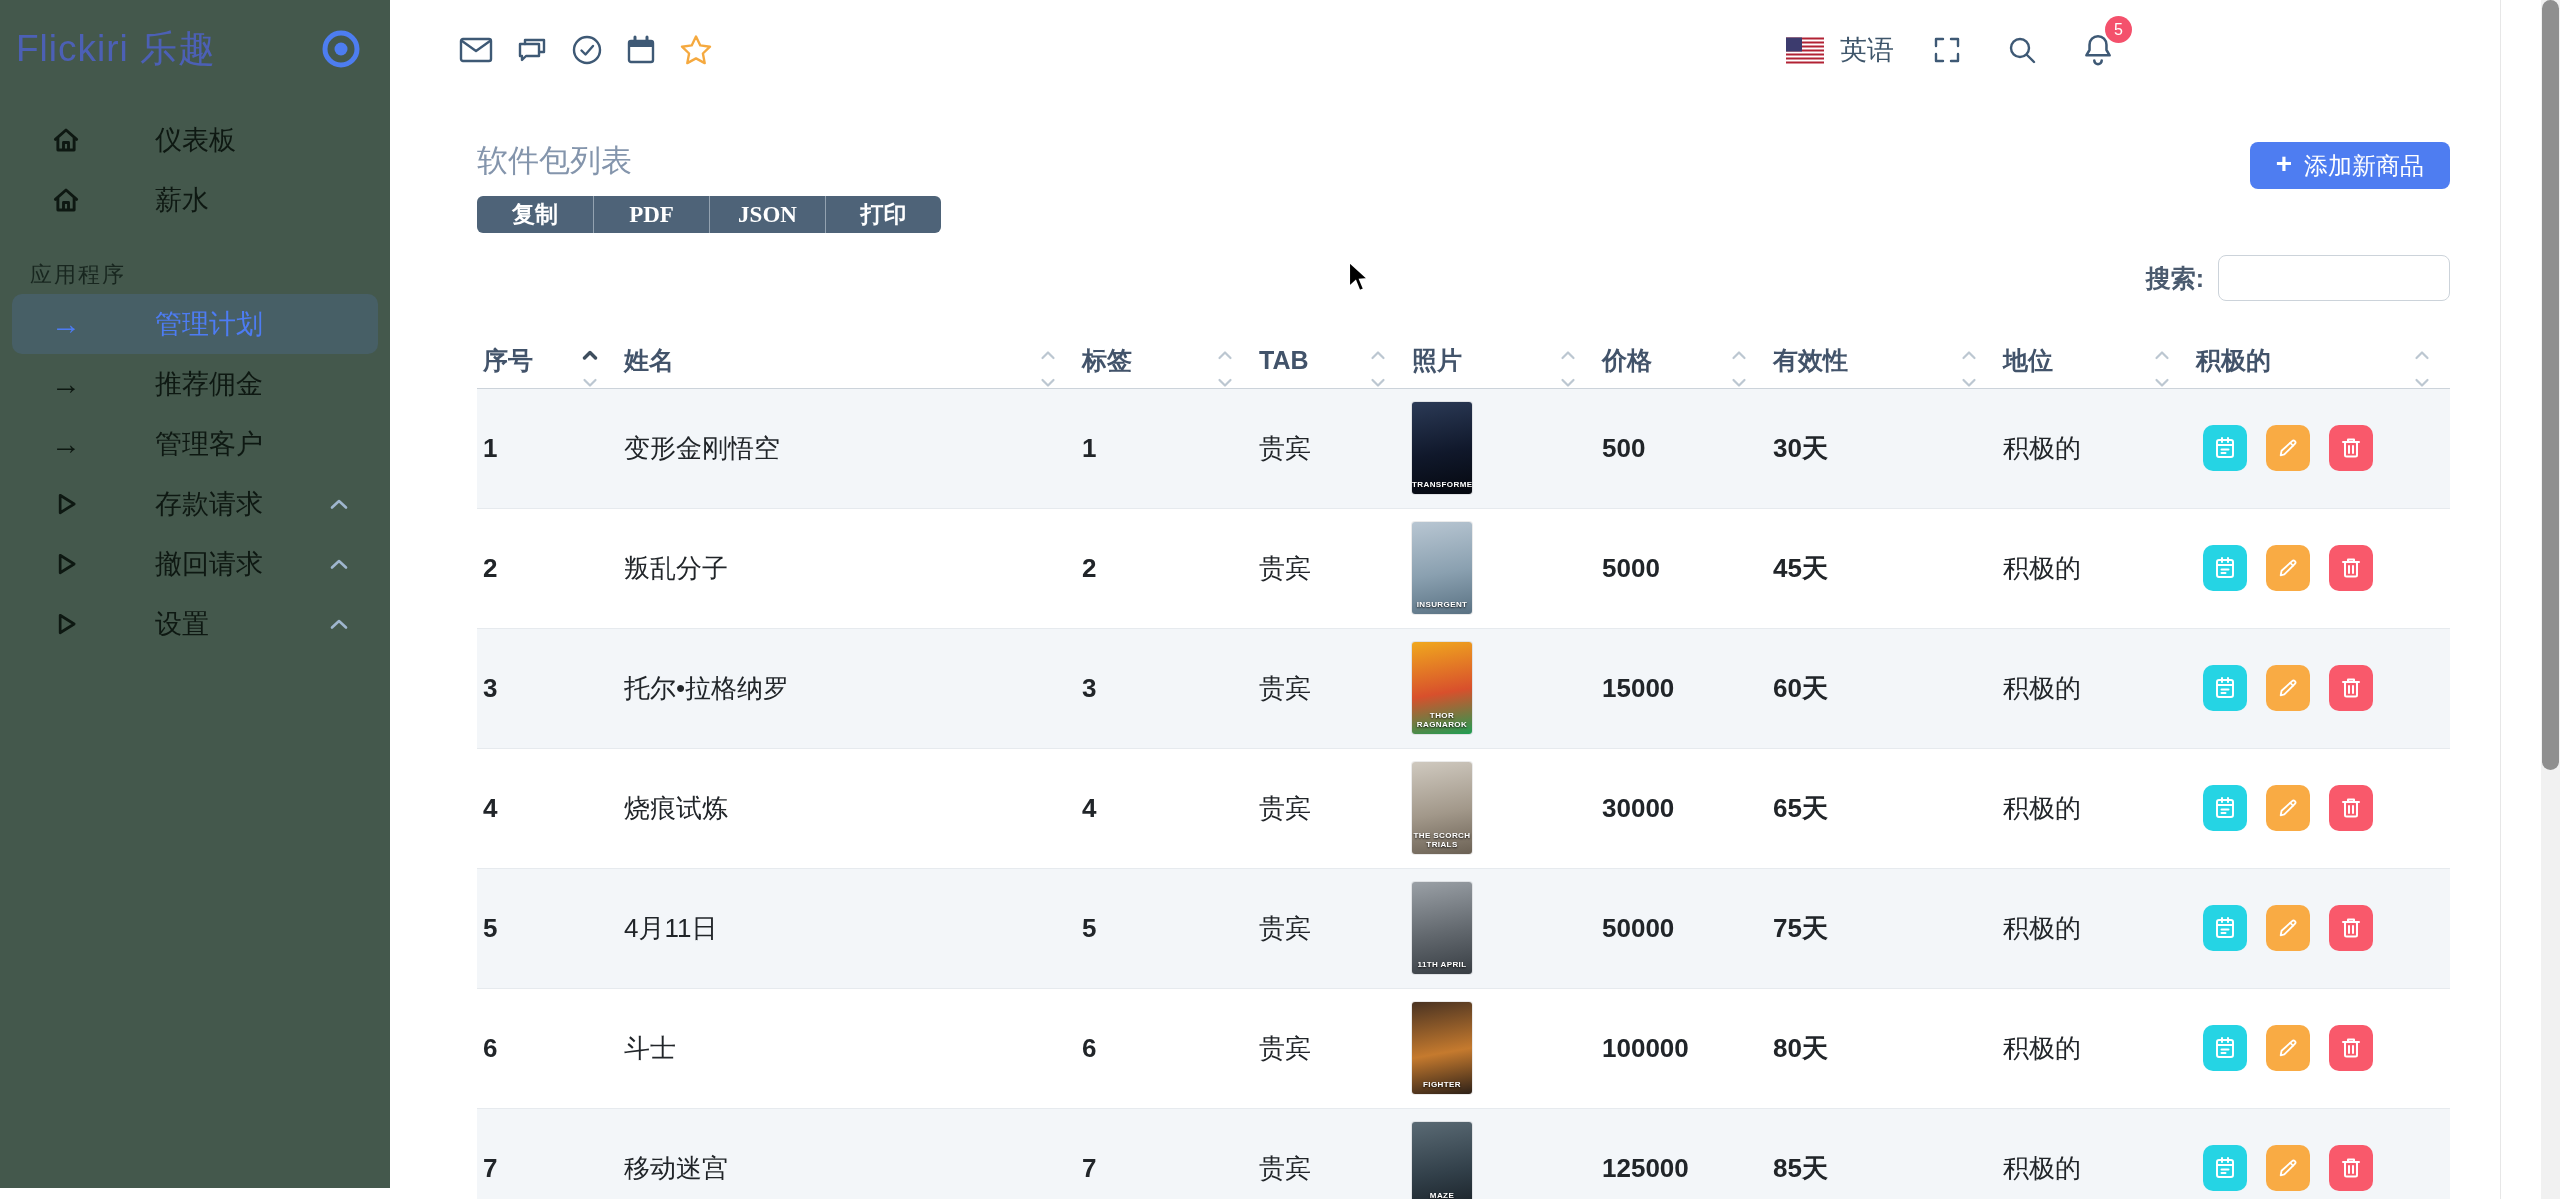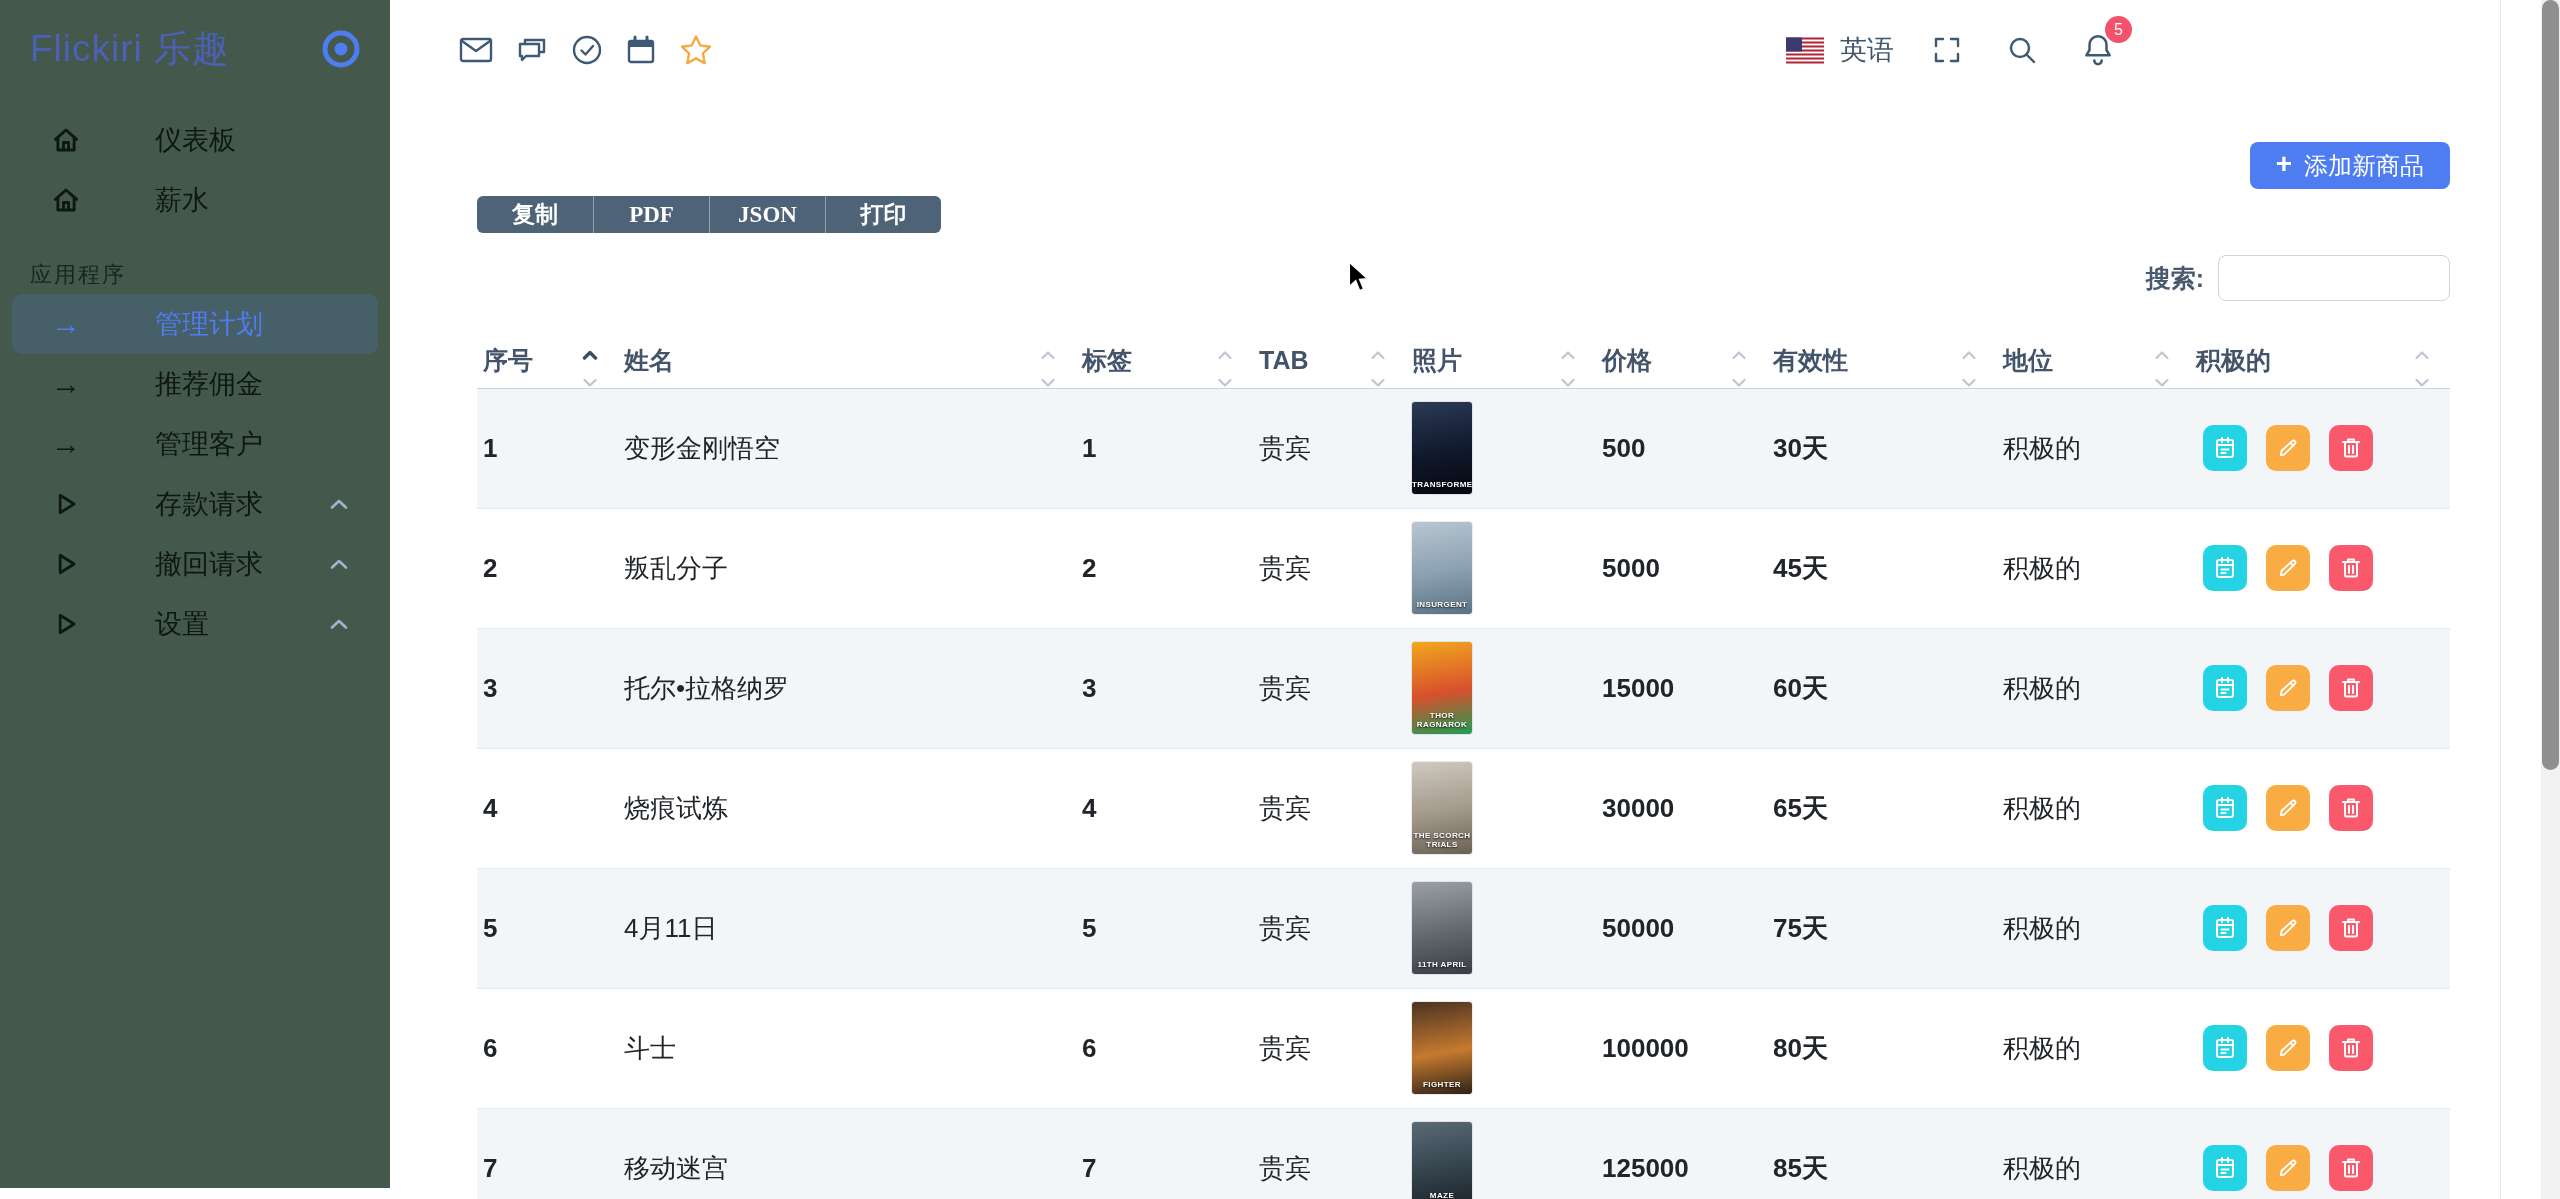--- a/index.html
+++ b/index.html
@@ -2,21 +2,21 @@
 <html style="--sidebar-bg: #44584C; --sidebar-active-bg: #475F66; --sidebar-text: #0E1812; --active-link: #4D7CF3; --logo: #4E62D0; --topbar-icon: #3E5975; --star: #F5A93F; --badge: #F4516C; --accent: #4E7DF1; --title: #8495AC; --export-btn: #4E6378; --header-text: #42536A; --cell-text: #212529; --row-stripe: #F3F6F9; --action-cyan: #25D4E4; --action-orange: #F9AB44; --action-red: #F9596B;"><head>
 <meta charset="utf-8">
 <style>
   * { box-sizing: border-box; margin: 0; padding: 0; }
   html,body { width:2560px; height:1199px; overflow:hidden; background:#fff;
     font-family:"Liberation Sans","DejaVu Sans",sans-serif; }
   .screen { position:relative; width:2560px; height:1199px; background:#fff; overflow:hidden; }
 
   
   .sidebar { position:absolute; left:0; top:0; width:390px; height:1188px; background:var(--sidebar-bg); }
-  .logo-row { display:flex; align-items:center; justify-content:space-between; padding:24px 26px 22px 30px; }
+  .logo-row { display:flex; align-items:center; justify-content:space-between; padding:24px 26px 22px 16px; }
   .logo { font-size:37px; font-weight:500; color:var(--logo); opacity:.8; letter-spacing:1px; }
   .toggle-btn { line-height:0; cursor:pointer; background:none; border:none; }
   .nav { padding-top:14px; }
   .nav-item { display:flex; align-items:center; height:60px; margin:0 12px; padding:0 28px 0 36px; border-radius:10px; cursor:pointer;gap:45px; }
   .nav-item.active { background:var(--sidebar-active-bg); }
   .nav-icon { width:36px; display:inline-flex; justify-content:center; margin-right:26px; color:var(--sidebar-text); line-height:0; }
   .nav-icon.arrow { font-size:30px; font-weight:700; line-height:1; }
   .nav-icon svg { stroke:currentColor; fill:none; stroke-width:2.3; stroke-linecap:round; stroke-linejoin:round; }
   .nav-label { font-size:27px; color:var(--sidebar-text); }
   .nav-item.active .nav-label, .nav-item.active .nav-icon { color:var(--active-link); }
@@ -238,20 +238,21 @@
             <path d="M17 4 a8 8 0 0 1 8 8 v5 l3 5 H6 l3 -5 v-5 a8 8 0 0 1 8 -8 z"></path>
             <path d="M13.5 27 a3.5 3.5 0 0 0 7 0"></path>
           </svg>
           <span class="badge">5</span>
         </span>
       </div>
     </header>
 
     <section class="content">
       <div class="title-row">
+        <h1 class="page-title">软件包列表</h1>
         <button class="add-btn">
           <span class="plus">+</span>
           <span>添加新商品</span>
         </button>
       </div>
 
       <div class="export-group">
           <button class="exp-btn">复制</button>
           <button class="exp-btn">PDF</button>
           <button class="exp-btn">JSON</button>

